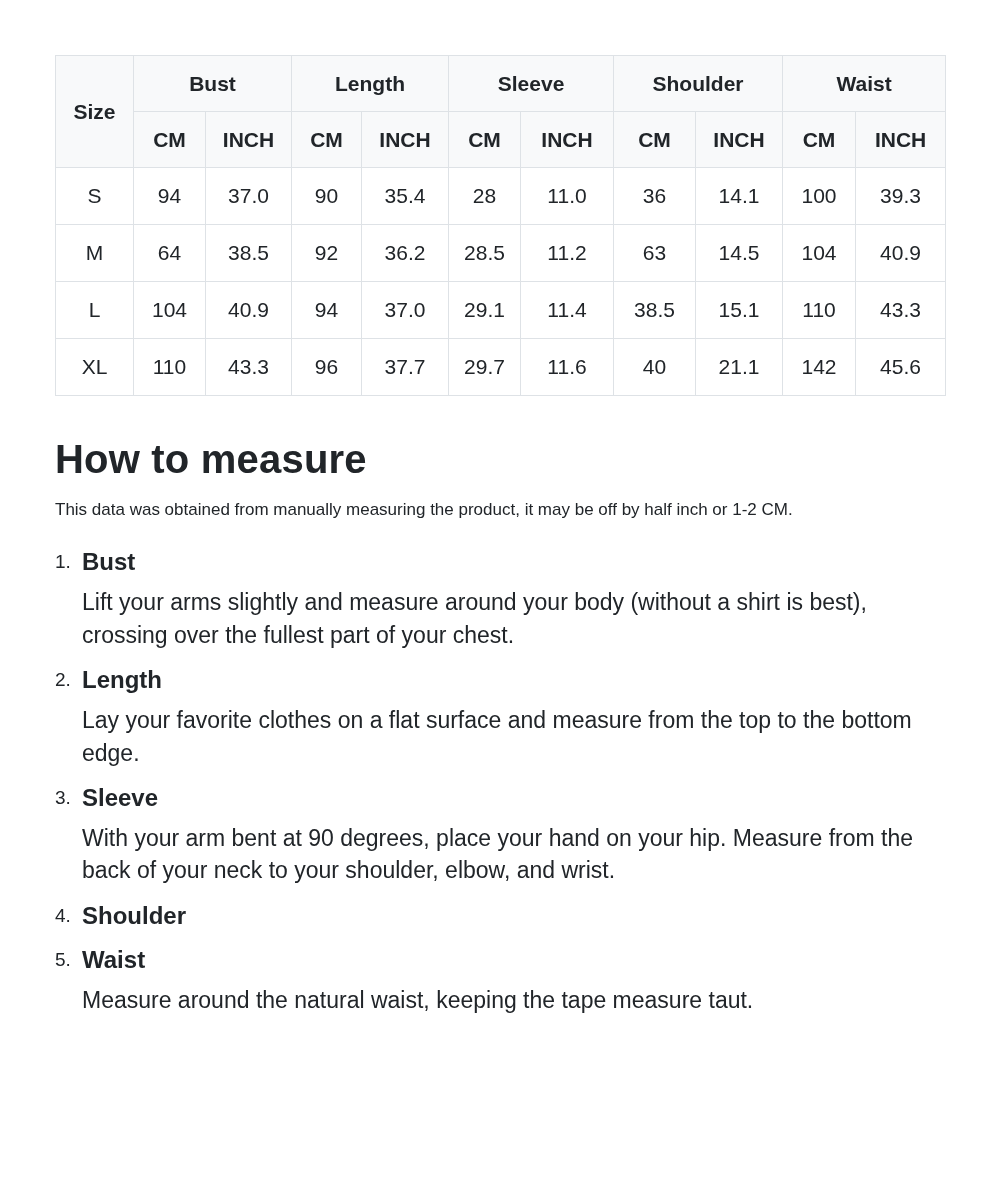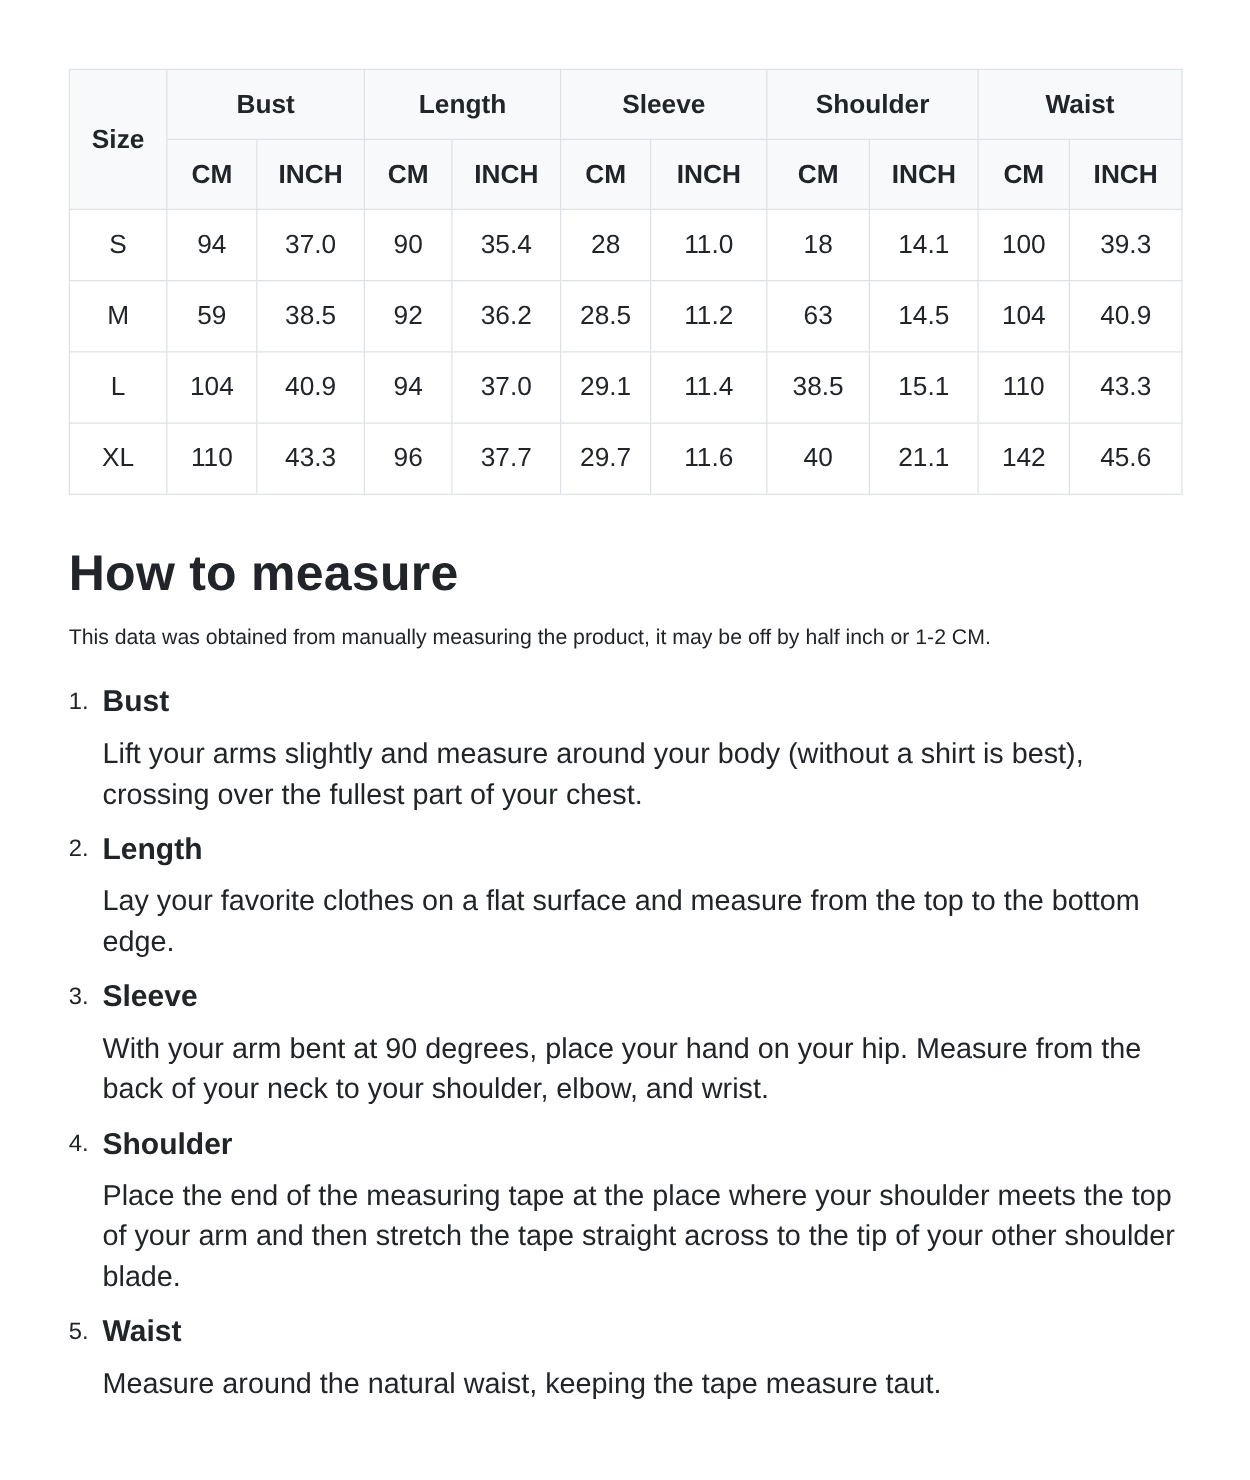--- a/index.html
+++ b/index.html
@@ -125,28 +125,28 @@
     </thead>
     <tbody>
       <tr>
         <td>S</td>
         <td>94</td>
         <td>37.0</td>
         <td>90</td>
         <td>35.4</td>
         <td>28</td>
         <td>11.0</td>
-        <td>18</td>
+        <td>36</td>
         <td>14.1</td>
         <td>100</td>
         <td>39.3</td>
       </tr>
       <tr>
         <td>M</td>
-        <td>59</td>
+        <td>64</td>
         <td>38.5</td>
         <td>92</td>
         <td>36.2</td>
         <td>28.5</td>
         <td>11.2</td>
         <td>63</td>
         <td>14.5</td>
         <td>104</td>
         <td>40.9</td>
       </tr>
@@ -194,21 +194,20 @@
       <p class="step-desc">Lay your favorite clothes on a flat surface and measure from the top to the bottom edge.</p>
     </li>
     <li>
       <span class="step-num">3.</span>
       <div class="step-term">Sleeve</div>
       <p class="step-desc">With your arm bent at 90 degrees, place your hand on your hip. Measure from the back of your neck to your shoulder, elbow, and wrist.</p>
     </li>
     <li>
       <span class="step-num">4.</span>
       <div class="step-term">Shoulder</div>
-      <p class="step-desc">Place the end of the measuring tape at the place where your shoulder meets the top of your arm and then stretch the tape straight across to the tip of your other shoulder blade.</p>
     </li>
     <li>
       <span class="step-num">5.</span>
       <div class="step-term">Waist</div>
       <p class="step-desc">Measure around the natural waist, keeping the tape measure taut.</p>
     </li>
   </ol>
 
 </div>
 

